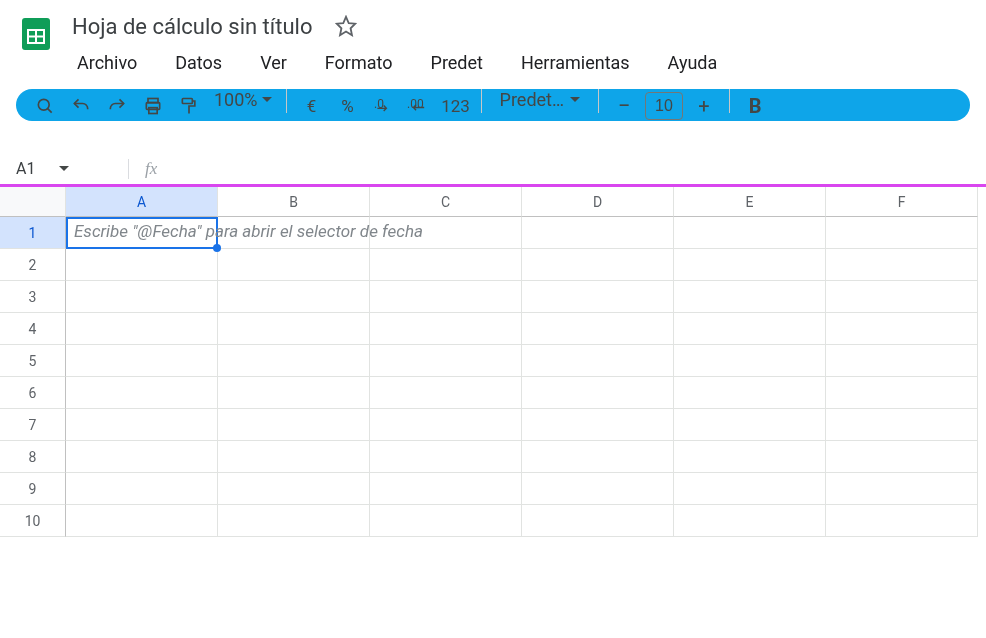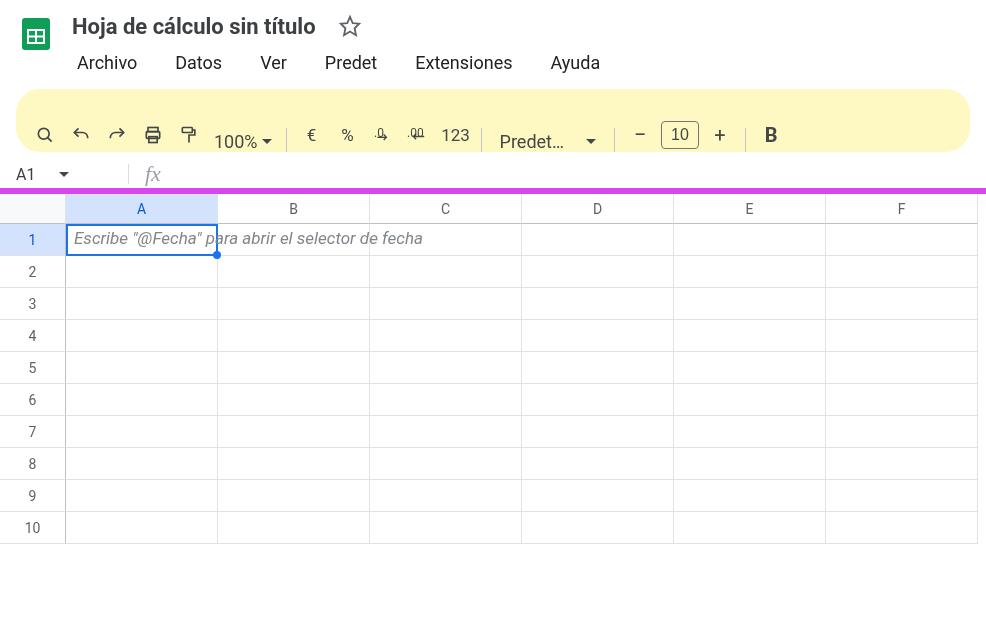--- a/index.html
+++ b/index.html
@@ -3,46 +3,46 @@
 <meta charset="utf-8">
 <style>
 * { margin: 0; padding: 0; box-sizing: border-box; }
 body { font-family: "Google Sans", Roboto, Arial, sans-serif; font-size: 14px; color: #202124; background: #fff; overflow: hidden; width: 986px; height: 638px; }
 
 
 .header { display: flex; align-items: flex-start; padding: 8px 16px 0 16px; gap: 10px; }
 .logo { width: 40px; height: 40px; display: flex; align-items: center; justify-content: center; margin-top: 6px; }
 .title-area { flex: 1; }
 .title-row { display: flex; align-items: center; gap: 12px; height: 36px; }
-.doc-title { font-size: 22px; color: #3c4043; font-weight: 700; padding: 2px 6px; }
+.doc-title { font-size: 22px; color: #3c4043; font-weight: 400; padding: 2px 6px; }
 .star-btn { width: 32px; height: 32px; display: flex; align-items: center; justify-content: center; border-radius: 50%; cursor: pointer; color: #5f6368; }
 .menubar { display: flex; gap: 16px; margin-top: 2px; }
 .menu-item { padding: 6px 11px; font-size: 18px; color: #202124; cursor: pointer; border-radius: 4px; }
 
 
 .toolbar-wrap { padding: 10px 16px 8px 16px; }
-.toolbar { background: #fef9c3; border-radius: 24px; height: 63px; display: flex; align-items: flex-end; padding: 0 12px; gap: 2px; }
+.toolbar { background: #0ea5e9; border-radius: 24px; height: 32px; display: flex; align-items: flex-start; padding: 0 12px; gap: 2px; }
 .tb-btn { min-width: 34px; height: 34px; display: flex; align-items: center; justify-content: center; border-radius: 6px; cursor: pointer; color: #444746; font-size: 17px; }
 .tb-sep { width: 1px; height: 24px; background: #c7c7c7; margin: 0 6px; }
 .tb-zoom { display: flex; align-items: center; gap: 4px; padding: 0 6px; cursor: pointer; }
 .tb-zoom-text { font-size: 18px; color: #444746; }
-.tb-font { display: flex; align-items: center; gap: 22px; padding: 0 10px; cursor: pointer; min-width: 100px; }
+.tb-font { display: flex; align-items: center; gap: 6px; padding: 0 10px; cursor: pointer; min-width: 100px; }
 .tb-font-text { font-size: 18px; color: #444746; white-space: nowrap; overflow: hidden; text-overflow: ellipsis; max-width: 80px; }
 .tb-size { display: flex; align-items: center; gap: 4px; }
 .tb-size-input { width: 38px; height: 28px; border: 1px solid #747775; border-radius: 4px; text-align: center; font-size: 16px; color: #444746; background: transparent; }
 .tb-bold { font-weight: 700; font-size: 20px; }
 .tb-text { font-size: 17px; color: #444746; }
 
 
-.formula-bar { display: flex; align-items: center; height: 34px; border-bottom: 6px solid #d946ef; padding-left: 8px; }
+.formula-bar { display: flex; align-items: center; height: 34px; border-bottom: 3px solid #d946ef; padding-left: 8px; margin-top: 24px; }
 .name-box { display: flex; align-items: center; gap: 24px; padding: 0 8px; min-width: 110px; }
 .name-box-text { font-size: 16px; color: #3c4043; }
 .name-box-arrow { color: #5f6368; }
 .fb-sep { width: 1px; height: 20px; background: #dadce0; margin: 0 10px; }
-.fx-label { font-style: italic; color: #9aa0a6; font-size: 22px; font-family: Georgia, serif; padding: 0 6px; }
+.fx-label { font-style: italic; color: #9aa0a6; font-size: 17px; font-family: Georgia, serif; padding: 0 6px; }
 .formula-input { flex: 1; border: none; outline: none; font-size: 15px; height: 100%; padding: 0 6px; }
 
 
 .grid { position: relative; }
 .col-headers { display: flex; height: 30px; background: #fff; }
 .corner { width: 66px; height: 30px; border-right: 1px solid #e1e3e1; border-bottom: 1px solid #c0c0c0; background: #f8f9fa; }
 .col-head { width: 152px; height: 30px; display: flex; align-items: center; justify-content: center; border-right: 1px solid #e1e3e1; border-bottom: 1px solid #c0c0c0; font-size: 14px; color: #5f6368; background: #fff; cursor: pointer; }
 .col-head.selected { background: #d3e3fd; color: #0b57d0; border-bottom: 1px solid #c0c0c0; }
 .rows { }
 .row { display: flex; height: 32px; }
@@ -78,22 +78,23 @@
       <div class="star-btn">
         <svg width="22" height="22" viewBox="0 0 24 24" fill="none" stroke="#5f6368" stroke-width="2">
           <polygon points="12,2 15,9 22,9.5 17,14.5 18.5,22 12,18 5.5,22 7,14.5 2,9.5 9,9"></polygon>
         </svg>
       </div>
     </div>
     <div class="menubar">
       <div class="menu-item">Archivo</div>
       <div class="menu-item">Datos</div>
       <div class="menu-item">Ver</div>
+      <div class="menu-item">Formato</div>
       <div class="menu-item">Predet</div>
-      <div class="menu-item">Extensiones</div>
+      <div class="menu-item">Herramientas</div>
       <div class="menu-item">Ayuda</div>
     </div>
   </div>
 </div>
 
 <div class="toolbar-wrap">
   <div class="toolbar">
     <div class="tb-btn">
       <svg width="20" height="20" viewBox="0 0 24 24" fill="none" stroke="#444746" stroke-width="2">
           <circle cx="10.5" cy="10.5" r="6.5"></circle>

